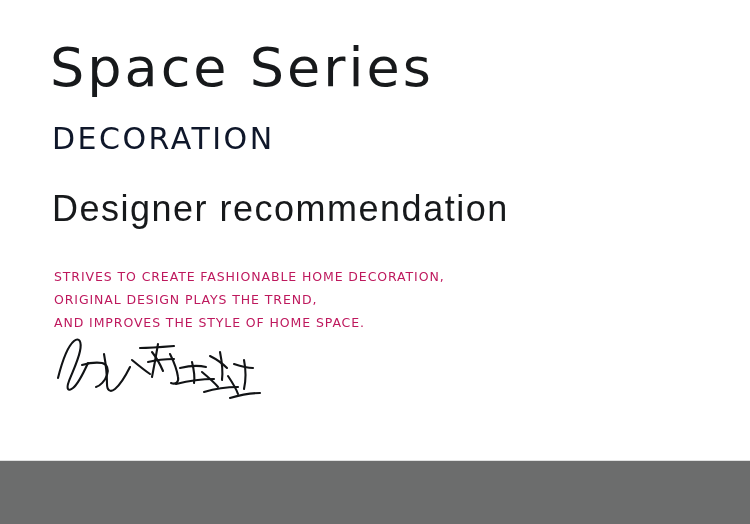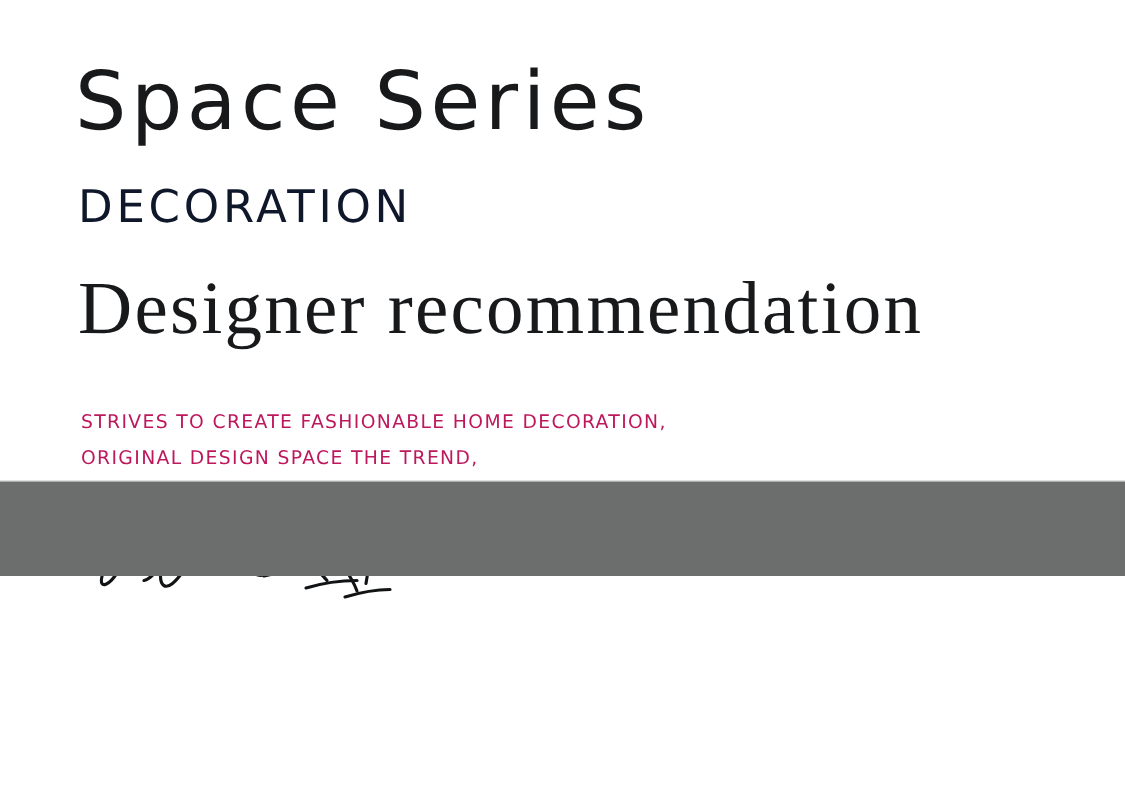--- a/index.html
+++ b/index.html
@@ -9,21 +9,21 @@
   body {
     width: 750px;
     height: 524px;
     background: #ffffff;
     font-family: "DejaVu Sans", sans-serif;
     overflow: hidden;
   }
   .poster {
     position: relative;
     width: 750px;
-    height: 384px;
+    height: 524px;
     background: #ffffff;
     box-sizing: border-box;
   }
   .content {
     position: absolute;
     left: 50px;
     top: 38px;
     right: 40px;
   }
   .title {
@@ -39,26 +39,26 @@
   .subtitle {
     font-family: "DejaVu Sans", sans-serif;
     font-size: 30px;
     font-weight: 400;
     letter-spacing: 2.5px;
     color: #0f172a;
     margin: 25px 0 0 2px;
     line-height: 1.1;
   }
   .headline {
-    font-family: Liberation Serif, serif;
-    font-size: 50px;
+    font-family: Liberation Sans, sans-serif;
+    font-size: 36px;
     font-weight: 400;
     letter-spacing: 1.5px;
     color: #17191b;
-    margin: 23px 0 0 2px;
+    margin: 34px 0 0 2px;
     line-height: 1.1;
     white-space: nowrap;
   }
   .desc {
     margin: 36px 0 0 4px;
   }
   .desc-line {
     font-family: "DejaVu Sans", sans-serif;
     font-size: 12.5px;
     letter-spacing: 0.9px;
@@ -101,21 +101,22 @@
   <div class="content">
 
     <h1 class="title">Space Series</h1>
 
     <div class="subtitle">DECORATION</div>
 
     <div class="headline">Designer recommendation</div>
 
     <div class="desc">
       <div class="desc-line">STRIVES TO CREATE FASHIONABLE HOME DECORATION,</div>
-      <div class="desc-line">ORIGINAL DESIGN SPACE THE TREND,</div>
+      <div class="desc-line">ORIGINAL DESIGN PLAYS THE TREND,</div>
+      <div class="desc-line">AND IMPROVES THE STYLE OF HOME SPACE.</div>
     </div>
 
   </div>
 
   <div class="signature">
     <svg width="230" height="70" viewBox="0 0 230 70" fill="none" xmlns="http://www.w3.org/2000/svg">
       <g stroke="#111315" stroke-width="2.1" stroke-linecap="round" stroke-linejoin="round" fill="none">
         <path d="M6 46 C10 30, 16 14, 22 9 C27 5, 30 9, 28 19 C26 29, 20 41, 17 49 C14 57, 16 60, 21 56 C26 52, 31 42, 36 31"></path>
         <path d="M30 33 C37 31, 44 30, 50 31 C55 32, 57 37, 55 43 C53 49, 48 54, 44 55"></path>
         <path d="M52 22 C54 33, 55 44, 55 52 C55 58, 58 61, 63 57 C69 52, 74 43, 78 35"></path>

